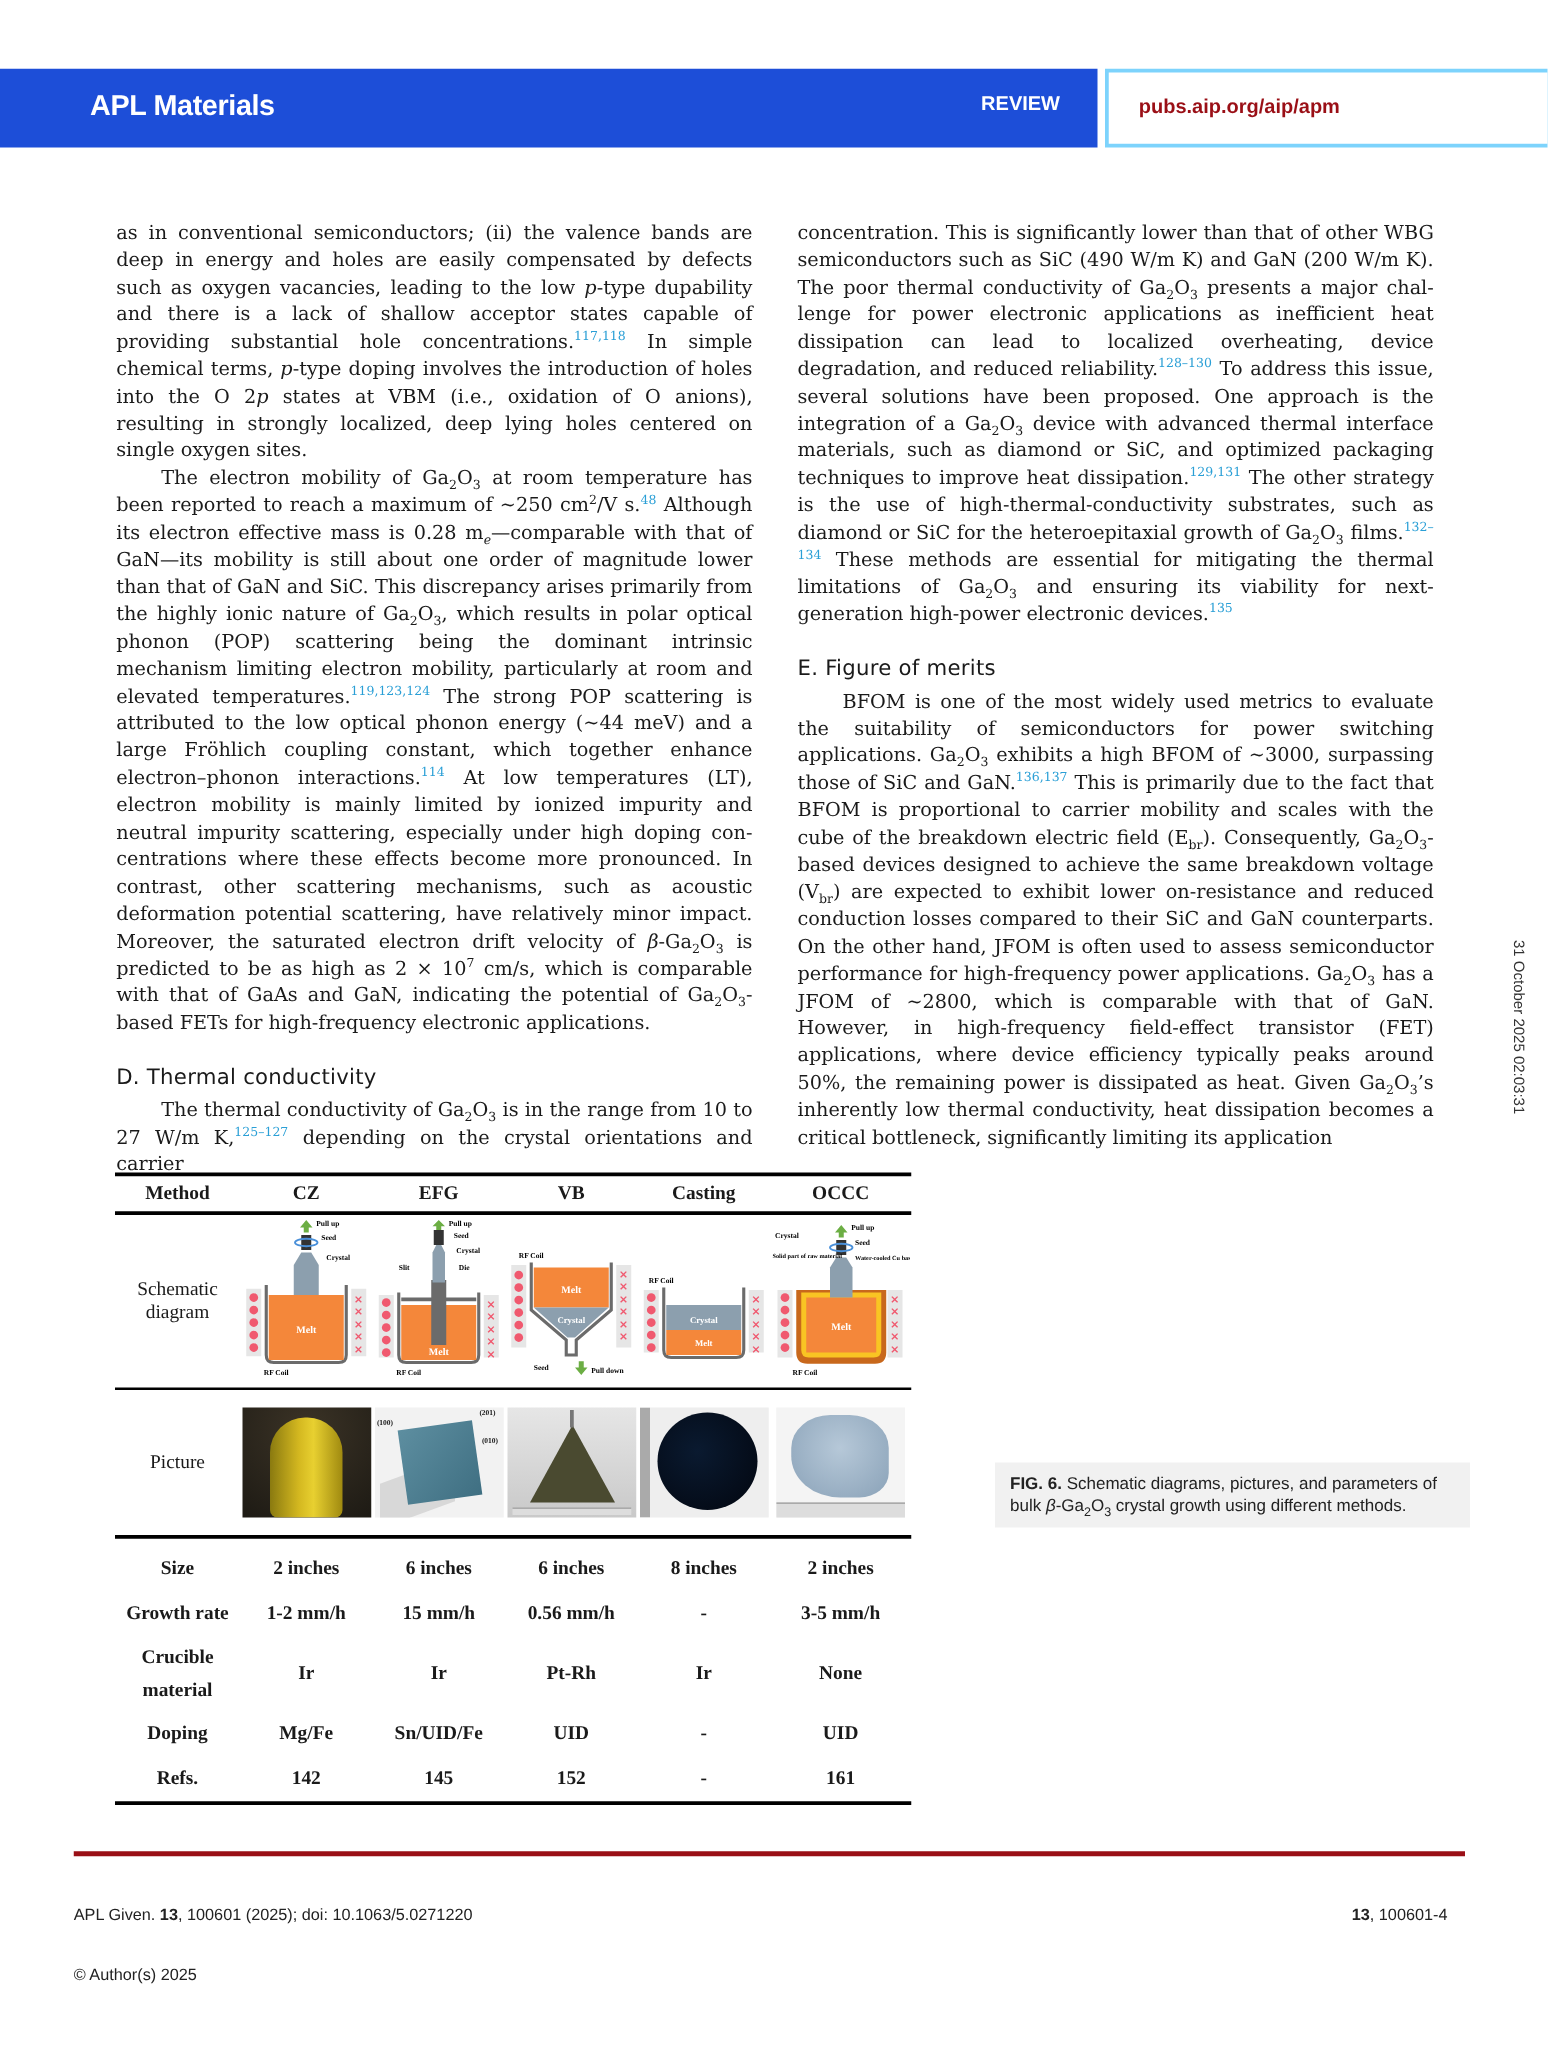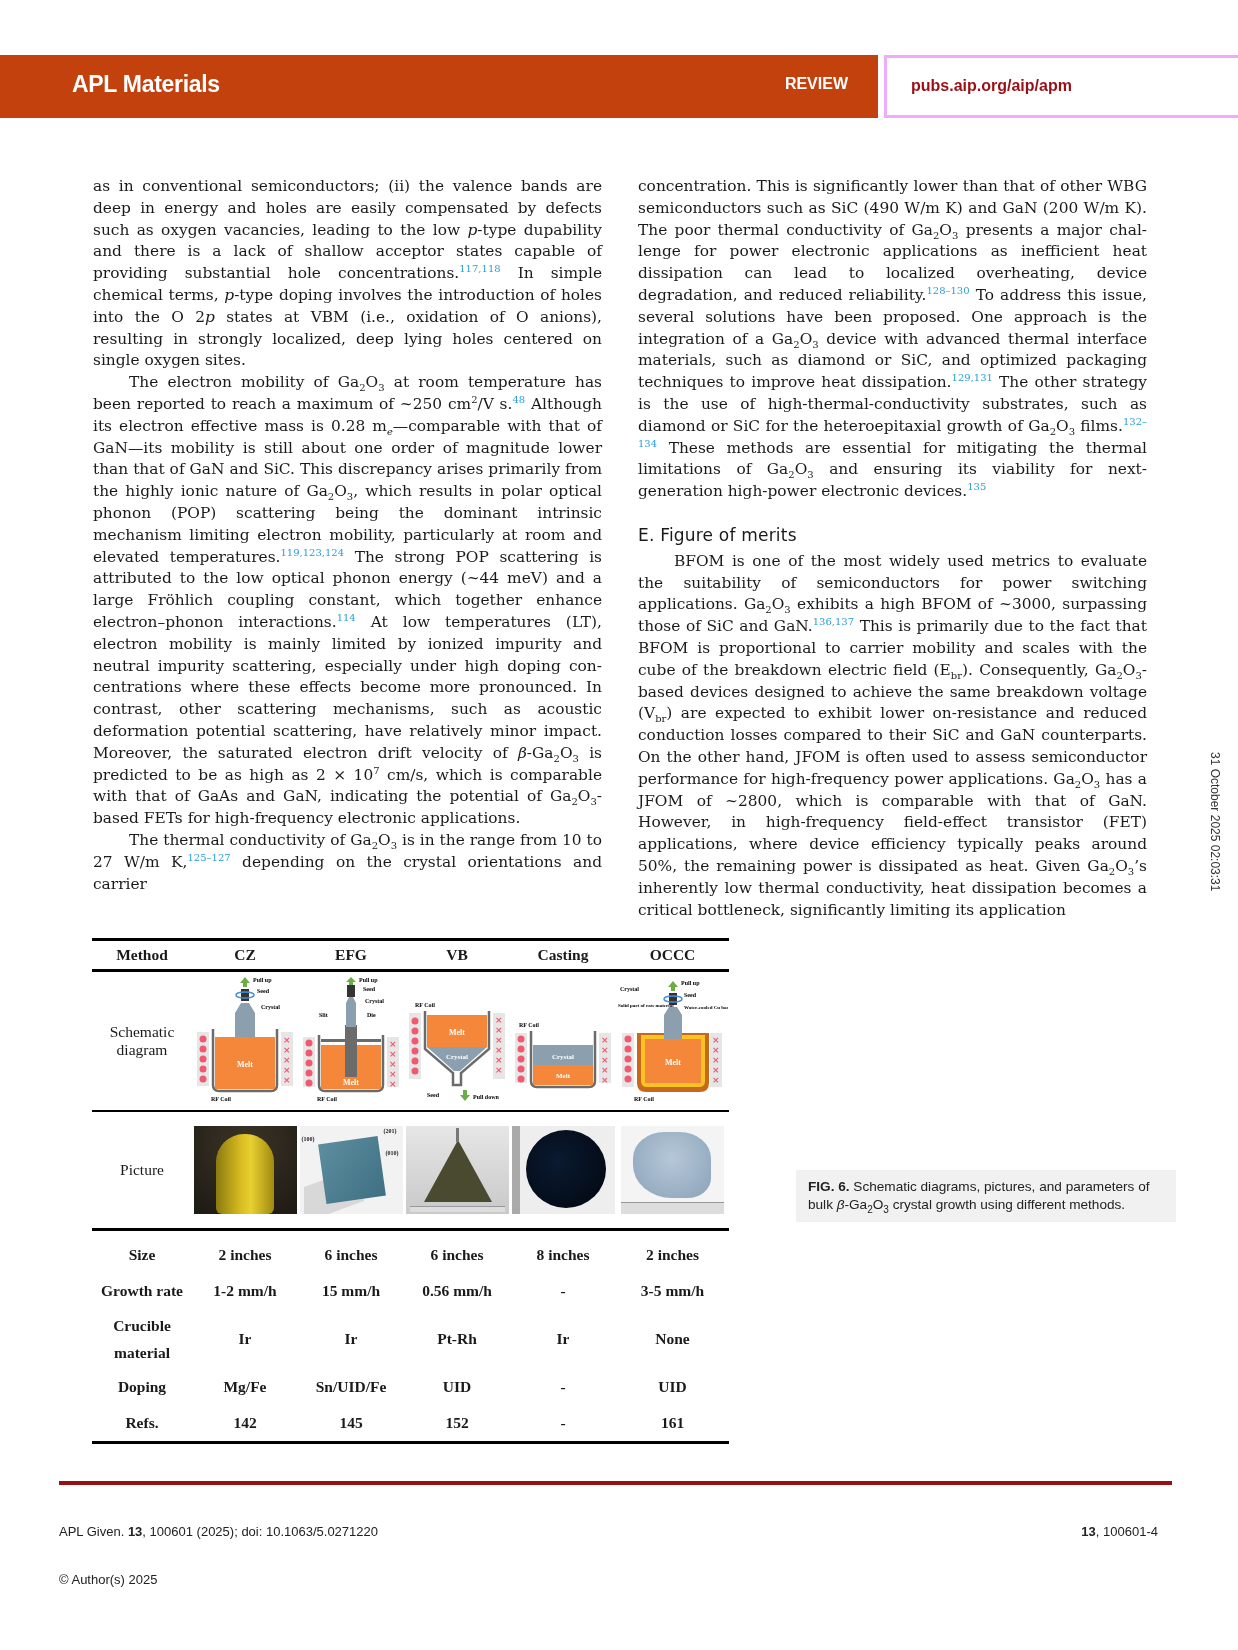--- a/index.html
+++ b/index.html
@@ -1,20 +1,20 @@
 <!DOCTYPE html>
 <html><head>
 <meta charset="utf-8">
 <style>
   html, body { margin:0; padding:0; background:#fff; }
   body { width:1238px; height:1650px; position:relative; overflow:hidden; font-family:"DejaVu Serif", serif; color:#1a1a1a; }
-  .hdr { position:absolute; left:0; top:55px; width:878px; height:63px; background:#c2410c; }
+  .hdr { position:absolute; left:0; top:55px; width:878px; height:63px; background:#1d4ed8; }
   .hdr-title { position:absolute; left:72px; top:16px; font-family:"Liberation Sans", sans-serif; font-weight:bold; font-size:23px; color:#fff; letter-spacing:-0.3px; }
   .hdr-review { position:absolute; right:30px; top:20px; font-family:"Liberation Sans", sans-serif; font-weight:bold; font-size:16px; color:#fff;text-align:right; }
-  .hdr-link-box { position:absolute; left:884px; top:55px; width:354px; height:63px; background:#f0abfc; }
+  .hdr-link-box { position:absolute; left:884px; top:55px; width:354px; height:63px; background:#7dd3fc; }
   .hdr-link-inner { position:absolute; left:3px; top:3px; right:0; bottom:3px; background:#fff; }
   .hdr-link { position:absolute; left:24px; top:19px; font-family:"Liberation Sans", sans-serif; font-weight:bold; font-size:16px; color:#9a0f16; text-decoration:none; }
   .col { position:absolute; font-size:15.4px; line-height:21.8px; text-align:justify; hyphens:manual; }
   .col.left { left:93px; top:176px; width:509px; }
   .col.right { left:638px; top:176px; width:509px; }
   .col p { margin:0; }
   .indent { text-indent:36px; }
   .ref { color:#2a9fd6; font-size:10px; vertical-align:super; line-height:0; }
   sub, sup { font-size:10px; line-height:0; }
   h3 { font-family:"DejaVu Sans", sans-serif; font-weight:normal; font-size:17px; margin:22px 0 4px 0; letter-spacing:0.2px; }
@@ -45,20 +45,21 @@
 </div>
 <div class="hdr-link-box">
   <div class="hdr-link-inner">
     <a class="hdr-link">pubs.aip.org/aip/apm</a>
   </div>
 </div>
 
 <div class="col left">
   <p><span>as in conventional semiconductors; (ii) the valence bands are deep in energy and holes are easily compensated by defects such as oxy­gen vacancies, leading to the low </span><i>p</i><span>-type dupability and there is a lack of shallow acceptor states capable of providing substantial hole concentrations.</span><a class="ref">117,118</a><span> In simple chemical terms, </span><i>p</i><span>-type dop­ing involves the introduction of holes into the O 2</span><i>p</i><span> states at VBM (i.e., oxidation of O anions), resulting in strongly localized, deep lying holes centered on single oxygen sites.</span></p>
   <p class="indent"><span>The electron mobility of Ga</span><sub>2</sub><span>O</span><sub>3</sub><span> at room temperature has been reported to reach a maximum of ~250 cm</span><sup>2</sup><span>/V s.</span><a class="ref">48</a><span> Although its elec­tron effective mass is 0.28 m</span><sub><i>e</i></sub><span>—comparable with that of GaN—its mobility is still about one order of magnitude lower than that of GaN and SiC. This discrepancy arises primarily from the highly ionic nature of Ga</span><sub>2</sub><span>O</span><sub>3</sub><span>, which results in polar optical phonon (POP) scat­tering being the dominant intrinsic mechanism limiting electron mobility, particularly at room and elevated temperatures.</span><a class="ref">119,123,124</a><span> The strong POP scattering is attributed to the low optical phonon energy (~44 meV) and a large Fröhlich coupling constant, which together enhance electron–phonon interactions.</span><a class="ref">114</a><span> At low temper­atures (LT), electron mobility is mainly limited by ionized impurity and neutral impurity scattering, especially under high doping con­centrations where these effects become more pronounced. In con­trast, other scattering mechanisms, such as acoustic deformation potential scattering, have relatively minor impact. Moreover, the sat­urated electron drift velocity of </span><i>β</i><span>-Ga</span><sub>2</sub><span>O</span><sub>3</sub><span> is predicted to be as high as 2 × 10</span><sup>7</sup><span> cm/s, which is comparable with that of GaAs and GaN, indicating the potential of Ga</span><sub>2</sub><span>O</span><sub>3</sub><span>-based FETs for high-frequency electronic applications.</span></p>
+  <h3>D. Thermal conductivity</h3>
   <p class="indent"><span>The thermal conductivity of Ga</span><sub>2</sub><span>O</span><sub>3</sub><span> is in the range from 10 to 27 W/m K,</span><a class="ref">125–127</a><span> depending on the crystal orientations and carrier</span></p>
 </div>
 
 <div class="col right">
   <p><span>concentration. This is significantly lower than that of other WBG semiconductors such as SiC (490 W/m K) and GaN (200 W/m K). The poor thermal conductivity of Ga</span><sub>2</sub><span>O</span><sub>3</sub><span> presents a major chal­lenge for power electronic applications as inefficient heat dissipation can lead to localized overheating, device degradation, and reduced reliability.</span><a class="ref">128–130</a><span> To address this issue, several solutions have been proposed. One approach is the integration of a Ga</span><sub>2</sub><span>O</span><sub>3</sub><span> device with advanced thermal interface materials, such as diamond or SiC, and optimized packaging techniques to improve heat dissipation.</span><a class="ref">129,131</a><span> The other strategy is the use of high-thermal-conductivity sub­strates, such as diamond or SiC for the heteroepitaxial growth of Ga</span><sub>2</sub><span>O</span><sub>3</sub><span> films.</span><a class="ref">132–134</a><span> These methods are essential for mitigating the thermal limitations of Ga</span><sub>2</sub><span>O</span><sub>3</sub><span> and ensuring its viability for next-generation high-power electronic devices.</span><a class="ref">135</a></p>
   <h3>E. Figure of merits</h3>
   <p class="indent"><span>BFOM is one of the most widely used metrics to evaluate the suitability of semiconductors for power switching applications. Ga</span><sub>2</sub><span>O</span><sub>3</sub><span> exhibits a high BFOM of ~3000, surpassing those of SiC and GaN.</span><a class="ref">136,137</a><span> This is primarily due to the fact that BFOM is proportional to carrier mobility and scales with the cube of the breakdown electric field (E</span><sub>br</sub><span>). Consequently, Ga</span><sub>2</sub><span>O</span><sub>3</sub><span>-based devices designed to achieve the same breakdown voltage (V</span><sub>br</sub><span>) are expected to exhibit lower on-resistance and reduced conduction losses com­pared to their SiC and GaN counterparts. On the other hand, JFOM is often used to assess semiconductor performance for high-frequency power applications. Ga</span><sub>2</sub><span>O</span><sub>3</sub><span> has a JFOM of ~2800, which is comparable with that of GaN. However, in high-frequency field-effect transistor (FET) applications, where device efficiency typi­cally peaks around 50%, the remaining power is dissipated as heat. Given Ga</span><sub>2</sub><span>O</span><sub>3</sub><span>’s inherently low thermal conductivity, heat dissipation becomes a critical bottleneck, significantly limiting its application</span></p>
 </div>
 
 <div class="side-date">31 October 2025 02:03:31</div>

